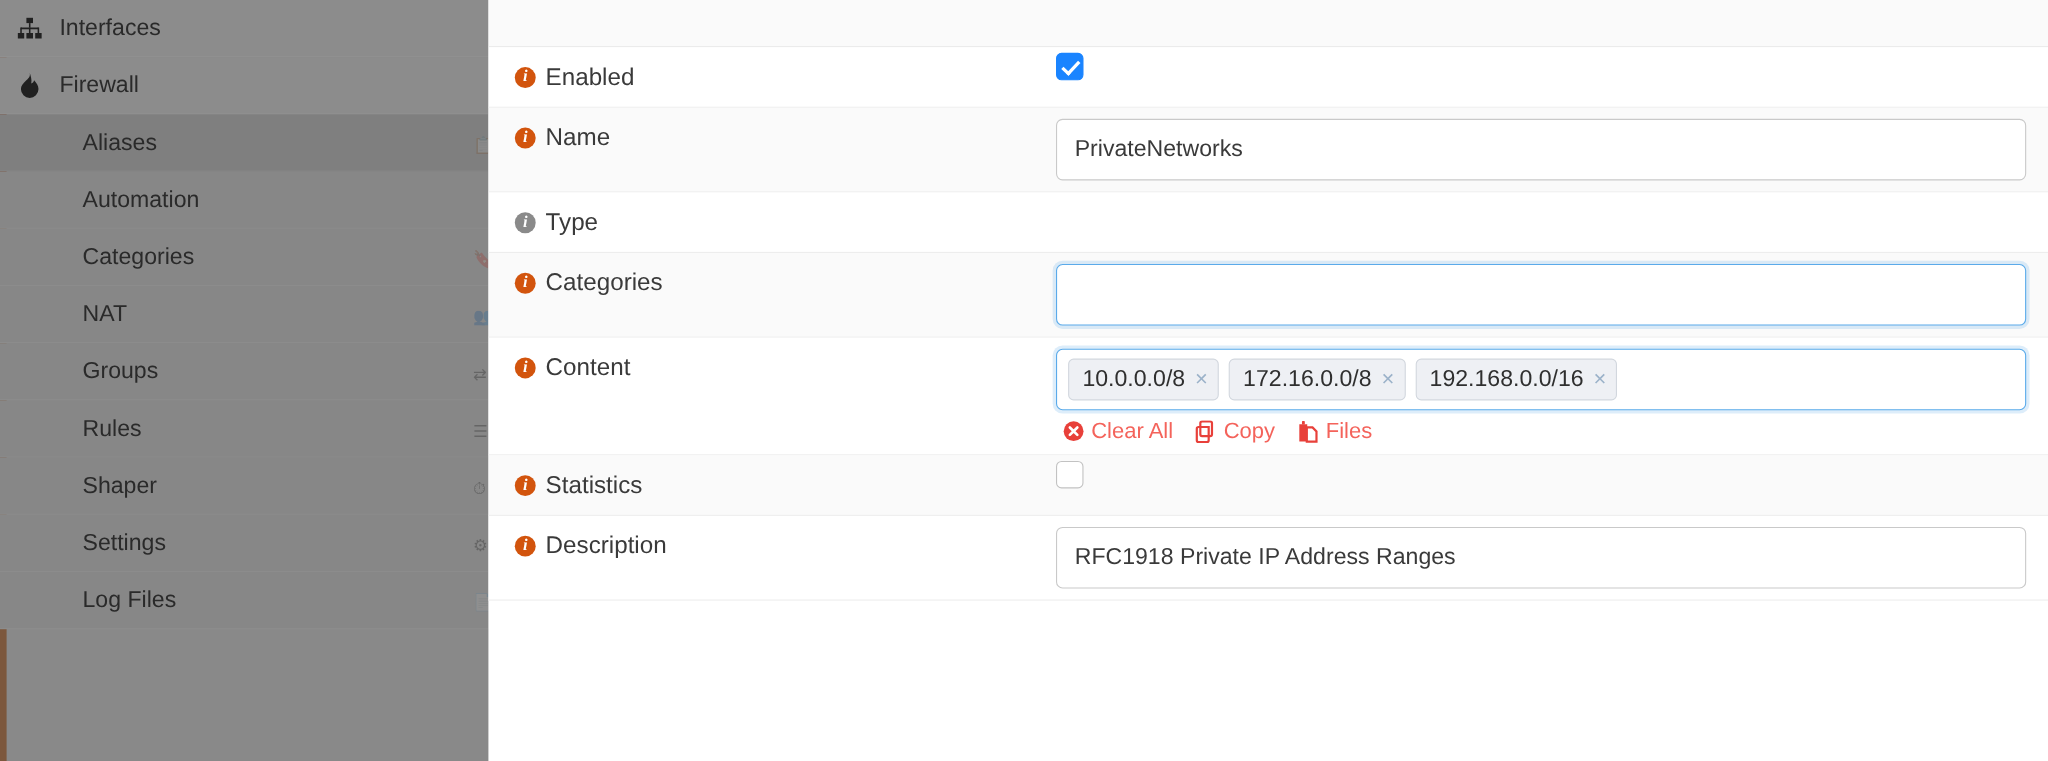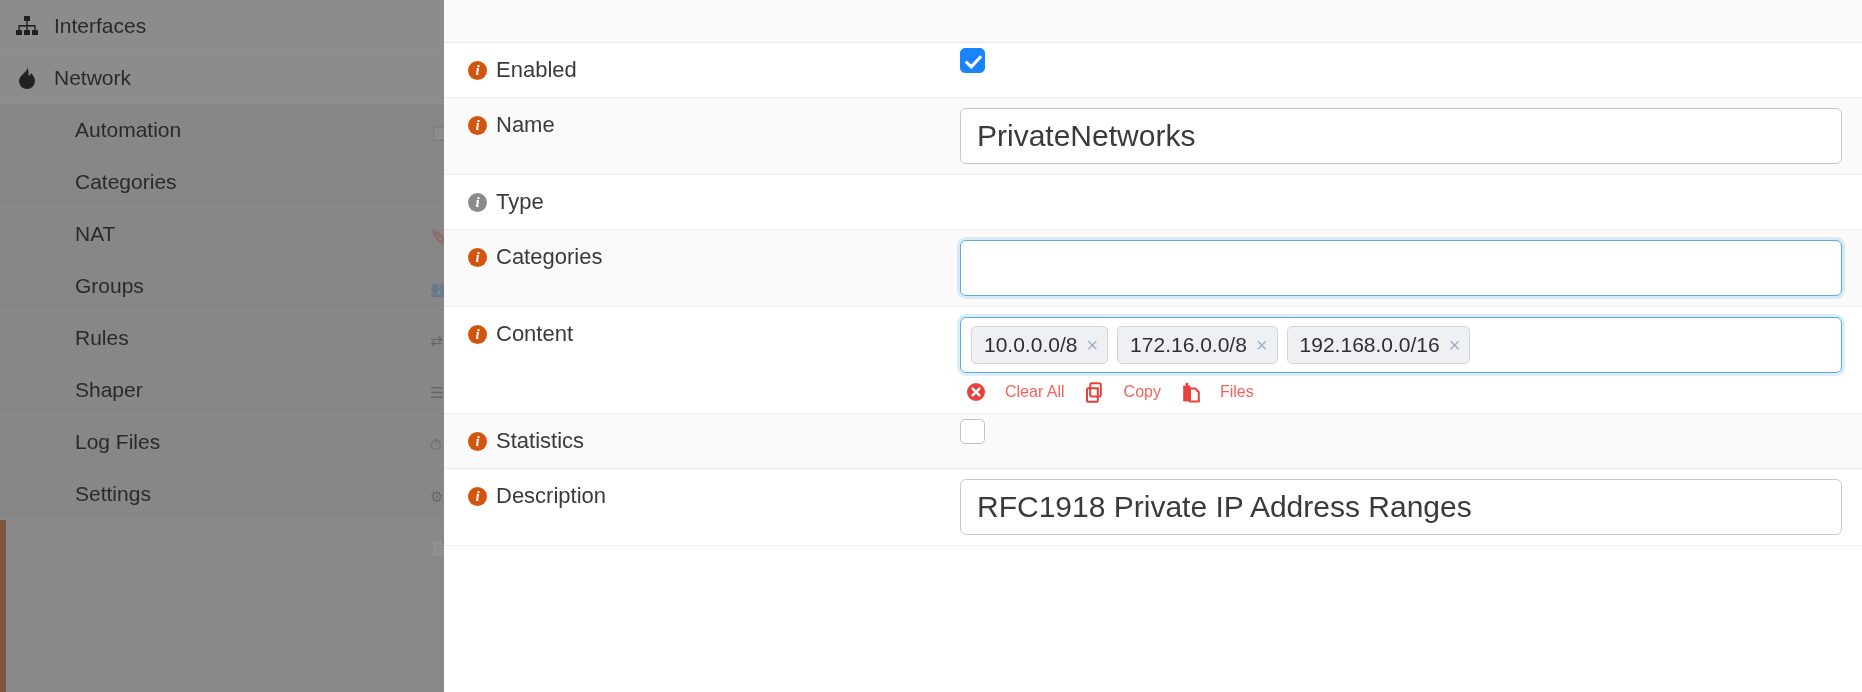--- a/index.html
+++ b/index.html
@@ -148,21 +148,21 @@
 
   
   .text-input {
     box-sizing: border-box;
     width: 100%;
     max-width: 1180px;
     height: 56px;
     border: 1px solid #c9c9c9;
     border-radius: 6px;
     background: #ffffff;
-    font-size: 30px;
+    font-size: 21px;
     color: #3a3a3a;
     padding: 0 16px;
     line-height: 54px;
     font-family: inherit;
     outline: none;
   }
 
   
   .select-box {
     box-sizing: border-box;
@@ -229,23 +229,23 @@
   .token-actions {
     display: flex;
     align-items: center;
     gap: 20px;
     margin-top: 8px;
     padding-left: 6px;
   }
   .token-action {
     display: inline-flex;
     align-items: center;
-    gap: 19px;
+    gap: 6px;
     color: #f4635b;
-    font-size: 16px;
+    font-size: 20px;
     line-height: 22px;
     text-align: center;
   }
   .token-action svg { display: block; }
 
   
   .cb {
     width: 25px;
     height: 25px;
     box-sizing: border-box;
@@ -300,46 +300,49 @@
       </span>
       <span class="nav-label">Interfaces</span>
     </div>
 
     <div class="nav-item top-level">
       <span class="nav-icon">
         <svg width="20" height="24" viewBox="0 0 20 24" aria-hidden="true">
           <path d="M10 0c1 4-1.5 5.5-3.5 7.5C4 10 2 12 2 15a8 8 0 0 0 16 0c0-3.5-2-5.5-4-8-.4 1.6-1.4 2.6-2.6 3 .8-3.4-.6-7.2-1.4-10z" fill="currentColor"></path>
         </svg>
       </span>
-      <span class="nav-label">Network</span>
-    </div>
-
+      <span class="nav-label">Firewall</span>
+    </div>
+
+    <div class="nav-item child active">
+      <span class="nav-label">Aliases</span>
+    </div>
     <div class="nav-item child">
       <span class="nav-label">Automation</span>
     </div>
     <div class="nav-item child">
       <span class="nav-label">Categories</span>
     </div>
     <div class="nav-item child">
       <span class="nav-label">NAT</span>
     </div>
     <div class="nav-item child">
       <span class="nav-label">Groups</span>
     </div>
     <div class="nav-item child">
       <span class="nav-label">Rules</span>
     </div>
     <div class="nav-item child">
       <span class="nav-label">Shaper</span>
     </div>
     <div class="nav-item child">
+      <span class="nav-label">Settings</span>
+    </div>
+    <div class="nav-item child">
       <span class="nav-label">Log Files</span>
-    </div>
-    <div class="nav-item child">
-      <span class="nav-label">Settings</span>
     </div>
 
     <div class="ghost-icon" style="top:124px">📋</div>
     <div class="ghost-icon" style="top:228px">🔖</div>
     <div class="ghost-icon" style="top:280px">👥</div>
     <div class="ghost-icon" style="top:332px">⇄</div>
     <div class="ghost-icon" style="top:384px">☰</div>
     <div class="ghost-icon" style="top:436px">⏱</div>
     <div class="ghost-icon" style="top:488px">⚙</div>
     <div class="ghost-icon" style="top:540px">📄</div>

